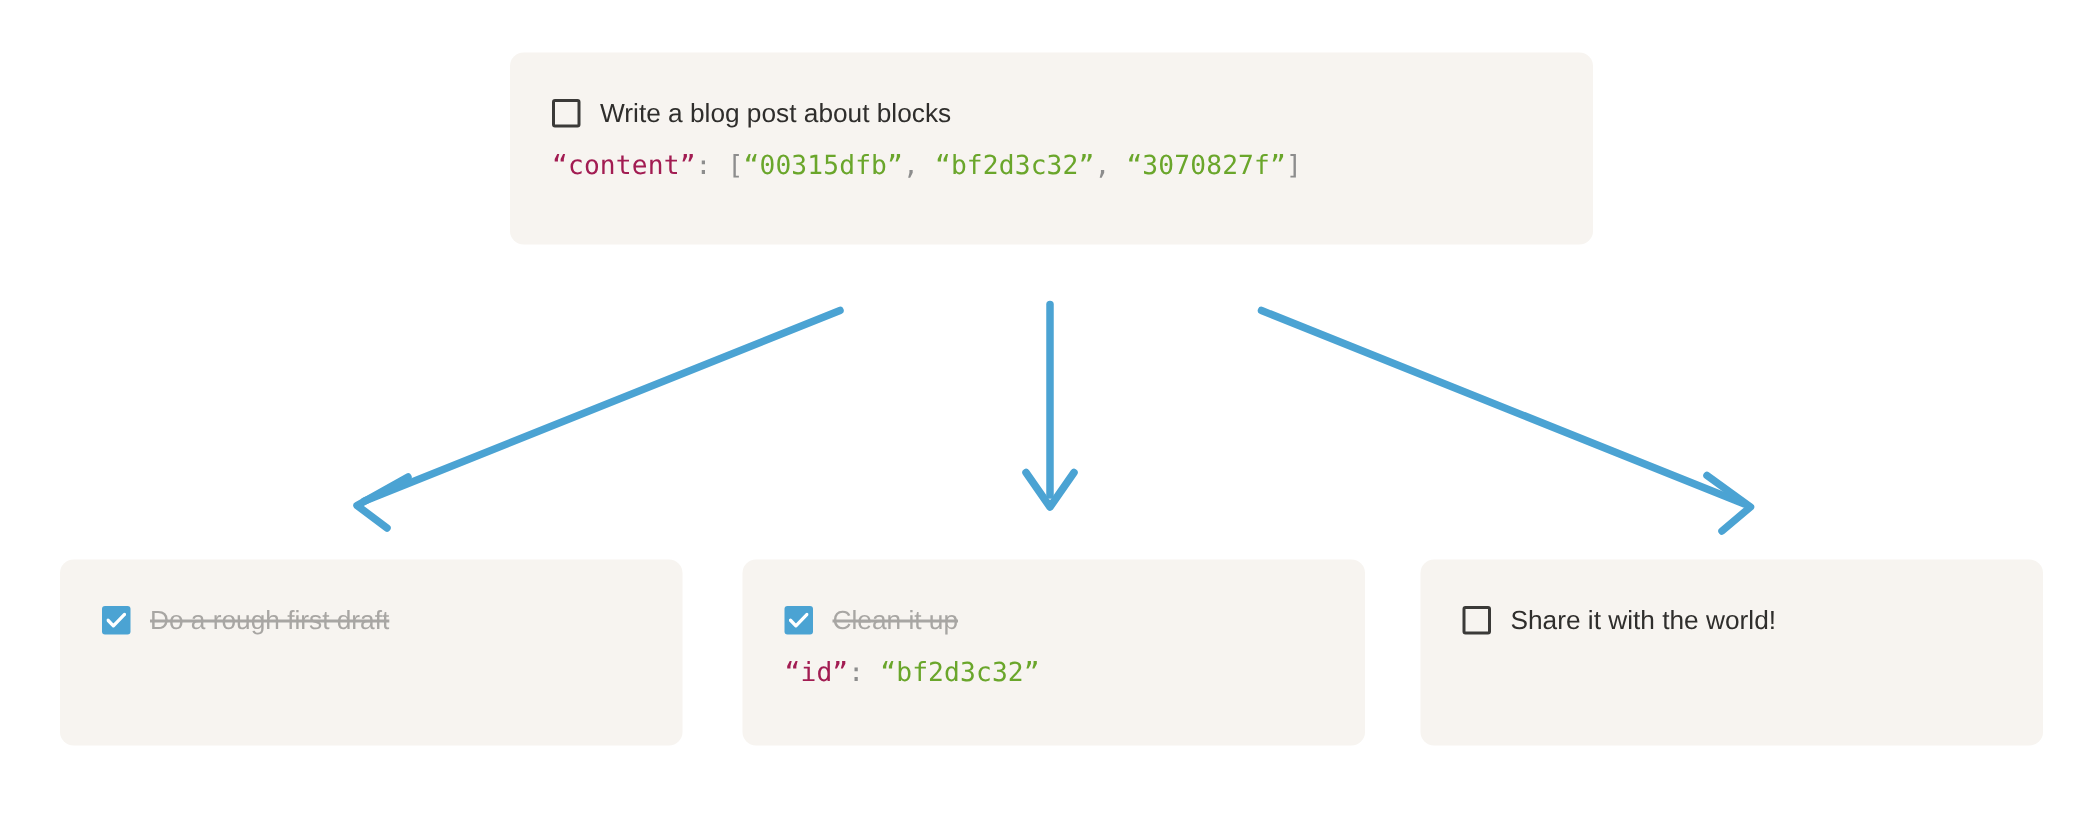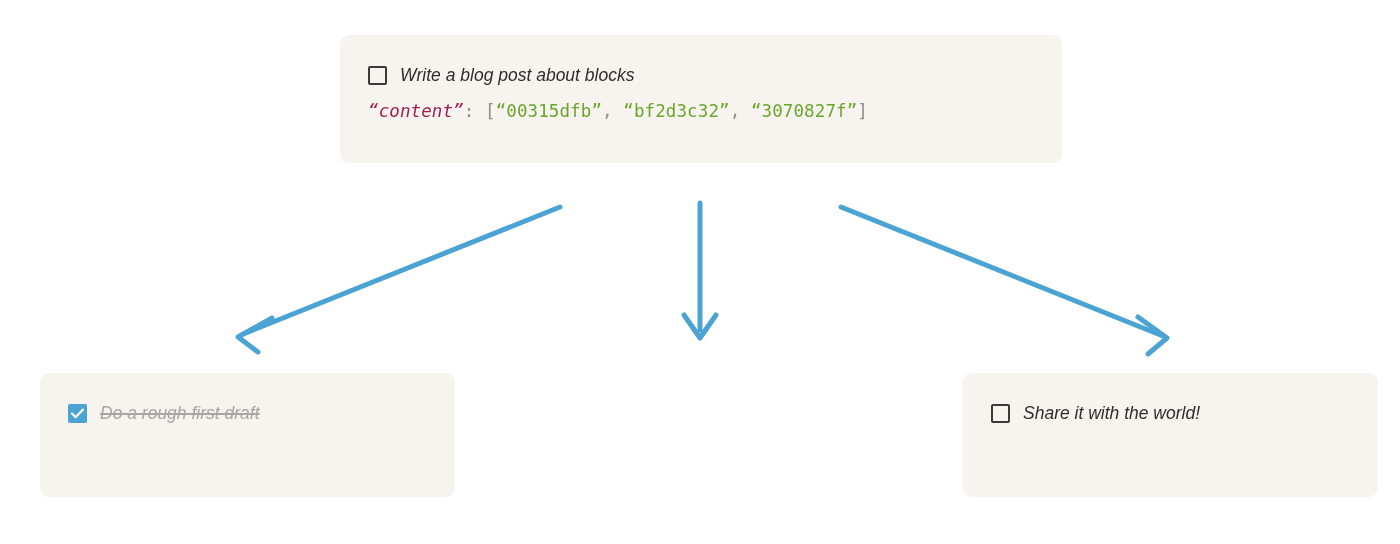--- a/index.html
+++ b/index.html
@@ -49,21 +49,21 @@
 
   .card-child {
     top: 373px;
     width: 415px;
     height: 124px;
     padding: 28px 0 17px 28px;
   }
 
   .card-child-1 { left: 40px; }
   .card-child-2 { left: 495px; }
-  .card-child-3 { left: 947px; margin-left: 16px; }
+  .card-child-3 { left: 947px; }
 
   
   .todo-row {
     display: flex;
     align-items: center;
     height: 24px;
   }
 
   .checkbox {
     width: 19px;
@@ -87,40 +87,39 @@
   }
 
   .checkbox.checked svg { display: block; }
 
   .todo-label {
     margin-left: 13px;
     font-size: 17.5px;
     line-height: 22px;
     color: #2f2e2c;
     white-space: nowrap;
-    font-style: italic;
   }
 
   .todo-label.done {
     color: #a8a6a3;
     text-decoration: line-through;
     text-decoration-thickness: 1.5px;
   }
 
   
   .json-row {
     margin-top: 12px;
     font-family: "DejaVu Sans Mono", monospace;
     font-size: 17.5px;
     line-height: 24px;
     white-space: nowrap;
     letter-spacing: 0.1px;
   }
 
-  .json-key    { color: #a21c52; font-style: italic; }
+  .json-key    { color: #a21c52; }
   .json-punct  { color: #8d8d8d; }
   .json-string { color: #6aa62b; }
 </style>
 </head>
 <body>
 
 <div class="canvas">
 
   <svg class="arrows" viewBox="0 0 1400 544">
 
@@ -156,20 +155,33 @@
     <div class="todo-row">
       <span class="checkbox checked">
         <svg width="13" height="11" viewBox="0 0 13 11" aria-hidden="true">
           <polyline points="1,5.5 4.6,9.2 12,1.6" fill="none" stroke="#ffffff" stroke-width="2.2" stroke-linecap="round" stroke-linejoin="round"></polyline>
         </svg>
       </span>
       <span class="todo-label done">Do a rough first draft</span>
     </div>
   </div>
 
+  <div class="card card-child card-child-2">
+    <div class="todo-row">
+      <span class="checkbox checked">
+        <svg width="13" height="11" viewBox="0 0 13 11" aria-hidden="true">
+          <polyline points="1,5.5 4.6,9.2 12,1.6" fill="none" stroke="#ffffff" stroke-width="2.2" stroke-linecap="round" stroke-linejoin="round"></polyline>
+        </svg>
+      </span>
+      <span class="todo-label done">Clean it up</span>
+    </div>
+    <div class="json-row">
+      <span class="json-key">“id”</span><span class="json-punct">:</span><span class="json-punct"> </span><span class="json-string">“bf2d3c32”</span>
+    </div>
+  </div>
 
   <div class="card card-child card-child-3">
     <div class="todo-row">
       <span class="checkbox unchecked">
         
       </span>
       <span class="todo-label">Share it with the world!</span>
     </div>
   </div>
 

